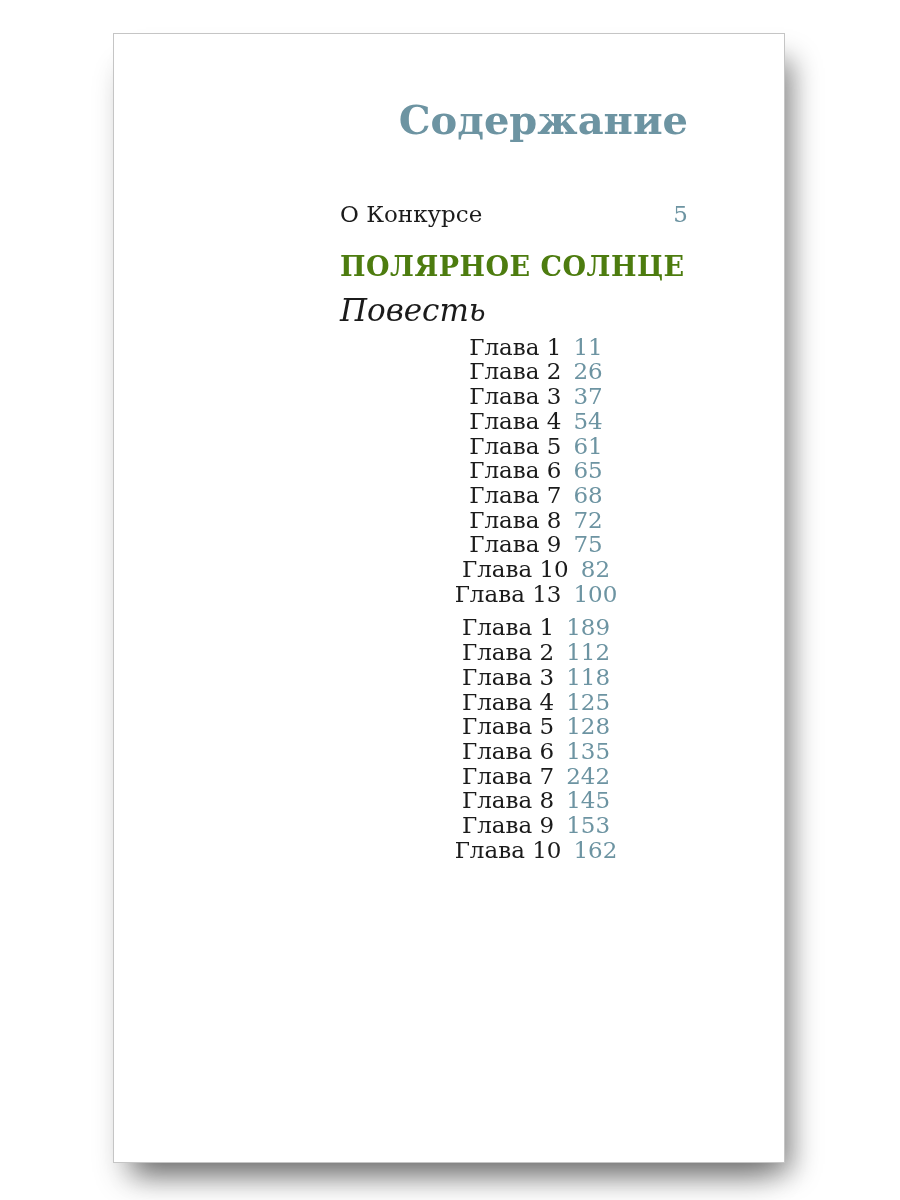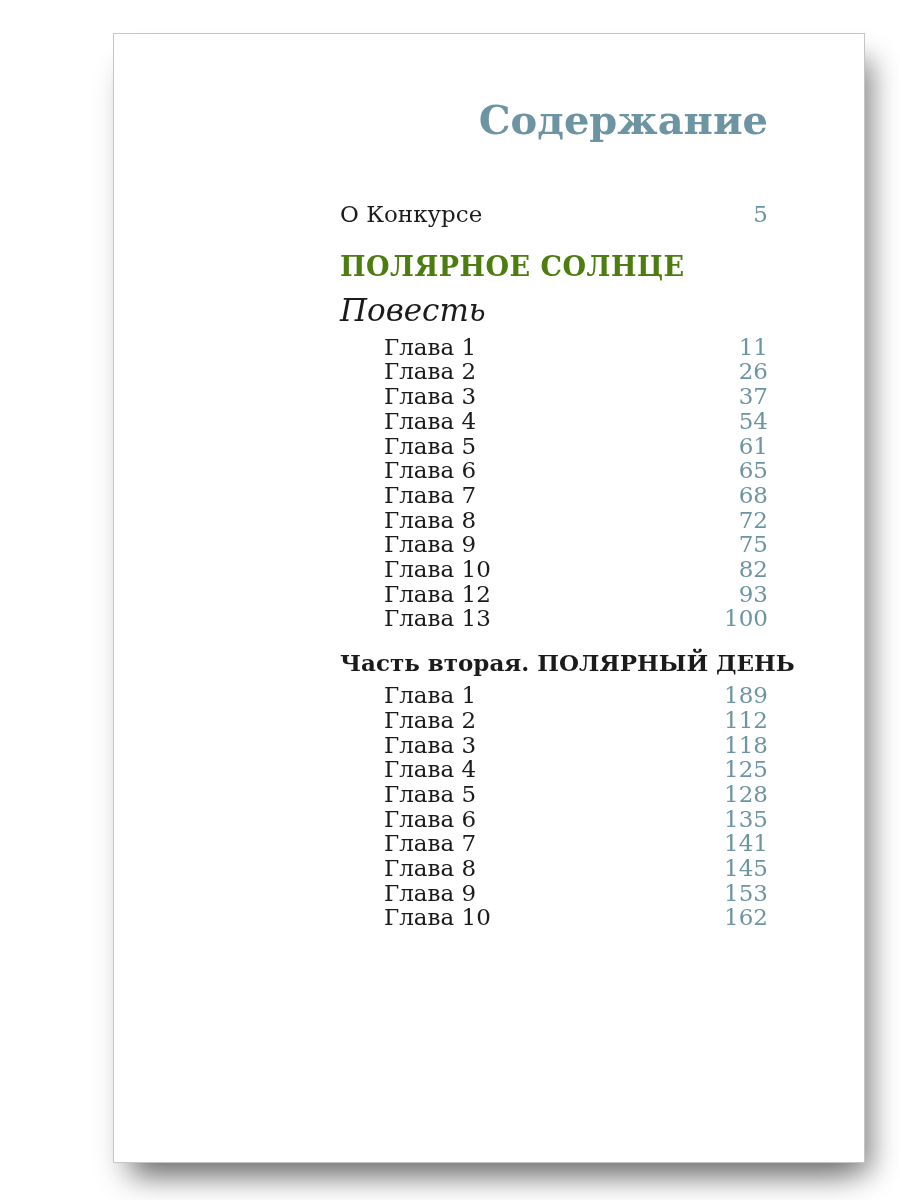--- a/index.html
+++ b/index.html
@@ -8,21 +8,21 @@
     width: 900px;
     height: 1200px;
     background: #ffffff;
     overflow: hidden;
     font-family: "DejaVu Serif", serif;
   }
   .sheet {
     position: absolute;
     left: 113px;
     top: 33px;
-    width: 752px;
+    width: 672px;
     height: 1130px;
     box-sizing: border-box;
     background: #ffffff;
     border: 1px solid #c5c5c5;
     box-shadow: 16px 18px 26px -8px rgba(0,0,0,0.40),
                 0 26px 30px -12px rgba(0,0,0,0.30);
     padding: 66px 96px 0 226px;
   }
   .doc-title {
     text-align: right;
@@ -33,21 +33,21 @@
     white-space: nowrap;
   }
   .toc-row {
     display: flex;
     justify-content: space-between;
     align-items: baseline;
     font-size: 23px;
     line-height: 24.7px;
     color: #1b1b1b;
   }
-  .toc-row.indented { padding-left: 44px; }
+  .toc-row.indented { padding-left: 44px; justify-content: center; }
   .toc-label { white-space: nowrap; }
   .toc-page {
     color: #6d94a2;
     margin-left: 12px;
     white-space: nowrap;
   }
   .book-title {
     font-size: 27px;
     line-height: 1.0;
     color: #4d7c0f;
@@ -128,31 +128,26 @@
           </div>
           <div class="toc-row indented">
             <span class="toc-label">Глава 9</span>
             <span class="toc-page">75</span>
           </div>
           <div class="toc-row indented">
             <span class="toc-label">Глава 10</span>
             <span class="toc-page">82</span>
           </div>
           <div class="toc-row indented">
-            <span class="toc-label">Глава 12</span>
-            <span class="toc-page">93</span>
-          </div>
-          <div class="toc-row indented">
             <span class="toc-label">Глава 13</span>
             <span class="toc-page">100</span>
           </div>
         </div>
       </section>
       <section class="part">
-        <div class="part-heading">Часть вторая. ПОЛЯРНЫЙ ДЕНЬ</div>
         <div class="chapter-list">
           <div class="toc-row indented">
             <span class="toc-label">Глава 1</span>
             <span class="toc-page">189</span>
           </div>
           <div class="toc-row indented">
             <span class="toc-label">Глава 2</span>
             <span class="toc-page">112</span>
           </div>
           <div class="toc-row indented">
@@ -166,21 +161,21 @@
           <div class="toc-row indented">
             <span class="toc-label">Глава 5</span>
             <span class="toc-page">128</span>
           </div>
           <div class="toc-row indented">
             <span class="toc-label">Глава 6</span>
             <span class="toc-page">135</span>
           </div>
           <div class="toc-row indented">
             <span class="toc-label">Глава 7</span>
-            <span class="toc-page">141</span>
+            <span class="toc-page">242</span>
           </div>
           <div class="toc-row indented">
             <span class="toc-label">Глава 8</span>
             <span class="toc-page">145</span>
           </div>
           <div class="toc-row indented">
             <span class="toc-label">Глава 9</span>
             <span class="toc-page">153</span>
           </div>
           <div class="toc-row indented">

